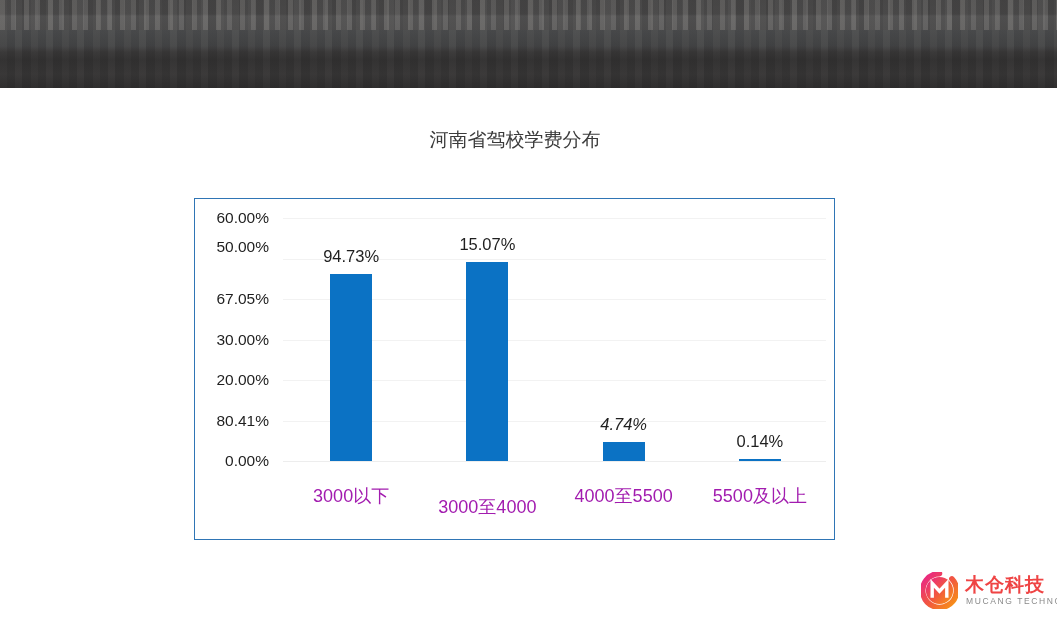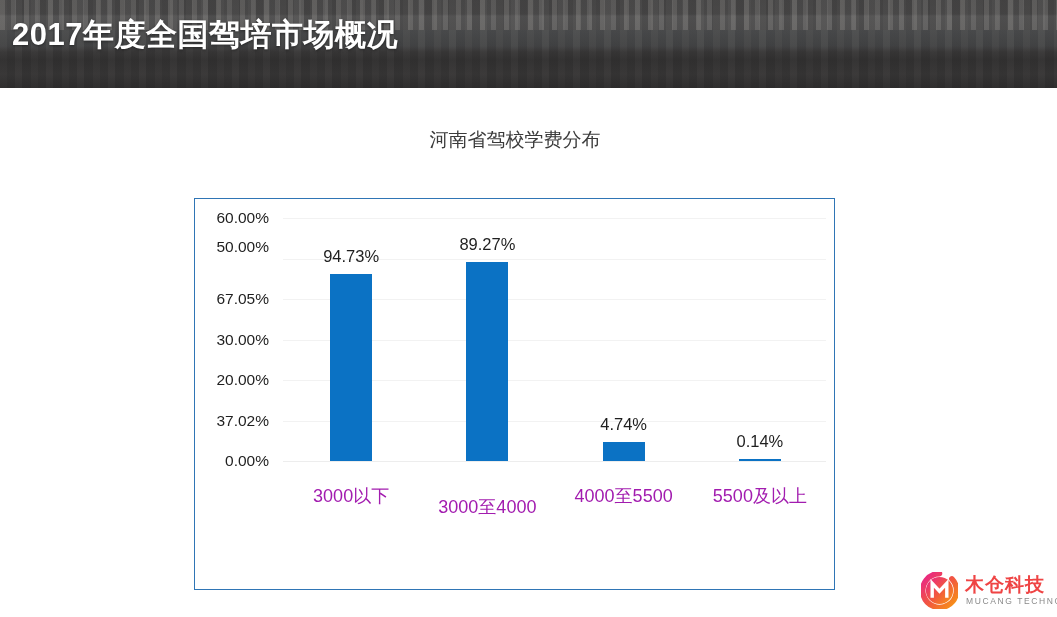--- a/index.html
+++ b/index.html
@@ -84,21 +84,21 @@
     font-weight: normal;
     color: #3b3b3b;
     margin-top: 8px;
   }
 
   .chart-frame {
     position: absolute;
     left: 194px;
     top: 198px;
     width: 641px;
-    height: 392px;
+    height: 342px;
     border: 1px solid #2f75b5;
     box-sizing: border-box;
     background: #ffffff;
   }
 
   .plot {
     position: absolute;
     left: 0; top: 0;
     width: 100%;
     height: 100%;
@@ -180,49 +180,48 @@
     color: #8a8a8a;
     letter-spacing: 1.6px;
     white-space: nowrap;
   }
 </style>
 </head>
 <body>
 
 <div class="banner">
   <div class="banner-photo"></div>
-  <div class="banner-title">2017年度全国驾培市场概况</div>
 </div>
 
 <div class="chart-title">河南省驾校学费分布</div>
 
 <div class="chart-frame">
   <div class="plot" id="plot">
       <div class="gridline" style="top: 19px;"></div>
       <div class="ytick" style="top: 19px;">60.00%</div>
       <div class="gridline" style="top: 59.5px;"></div>
       <div class="ytick" style="top: 48px;">50.00%</div>
       <div class="gridline" style="top: 100px;"></div>
       <div class="ytick" style="top: 100px;">67.05%</div>
       <div class="gridline" style="top: 140.5px;"></div>
       <div class="ytick" style="top: 140.5px;">30.00%</div>
       <div class="gridline" style="top: 181px;"></div>
       <div class="ytick" style="top: 181px;">20.00%</div>
       <div class="gridline" style="top: 221.5px;"></div>
-      <div class="ytick" style="top: 221.5px;">37.02%</div>
+      <div class="ytick" style="top: 221.5px;">80.41%</div>
       <div class="gridline baseline" style="top: 262px;"></div>
       <div class="ytick" style="top: 262px;">0.00%</div>
       <div class="bar" style="left: 135.125px; width: 42px; top: 75.4165px; height: 186.583px; background: rgb(11, 114, 196);"></div>
       <div class="bar-label" style="left: 156.125px; top: 48.4165px;">94.73%</div>
       <div class="cat-label" style="left: 156.125px; top: 285px;">3000以下</div>
       <div class="bar" style="left: 271.375px; width: 42px; top: 63.388px; height: 198.612px; background: rgb(11, 114, 196);"></div>
-      <div class="bar-label" style="left: 292.375px; top: 36.388px;">89.27%</div>
+      <div class="bar-label" style="left: 292.375px; top: 36.388px;">15.07%</div>
       <div class="cat-label" style="left: 292.375px; top: 296px;">3000至4000</div>
       <div class="bar" style="left: 407.625px; width: 42px; top: 242.803px; height: 19.197px; background: rgb(11, 114, 196);"></div>
-      <div class="bar-label" style="left: 428.625px; top: 215.803px;">4.74%</div>
+      <div class="bar-label" style="left: 428.625px; top: 215.803px; font-style: italic;">4.74%</div>
       <div class="cat-label" style="left: 428.625px; top: 285px;">4000至5500</div>
       <div class="bar" style="left: 543.875px; width: 42px; top: 259.5px; height: 2.5px; background: rgb(11, 114, 196);"></div>
       <div class="bar-label" style="left: 564.875px; top: 232.5px;">0.14%</div>
       <div class="cat-label" style="left: 564.875px; top: 285px;">5500及以上</div>
     </div>
 </div>
 
 <div class="logo">
   <div class="logo-mark">
     <svg width="37" height="37" viewBox="0 0 37 37">

